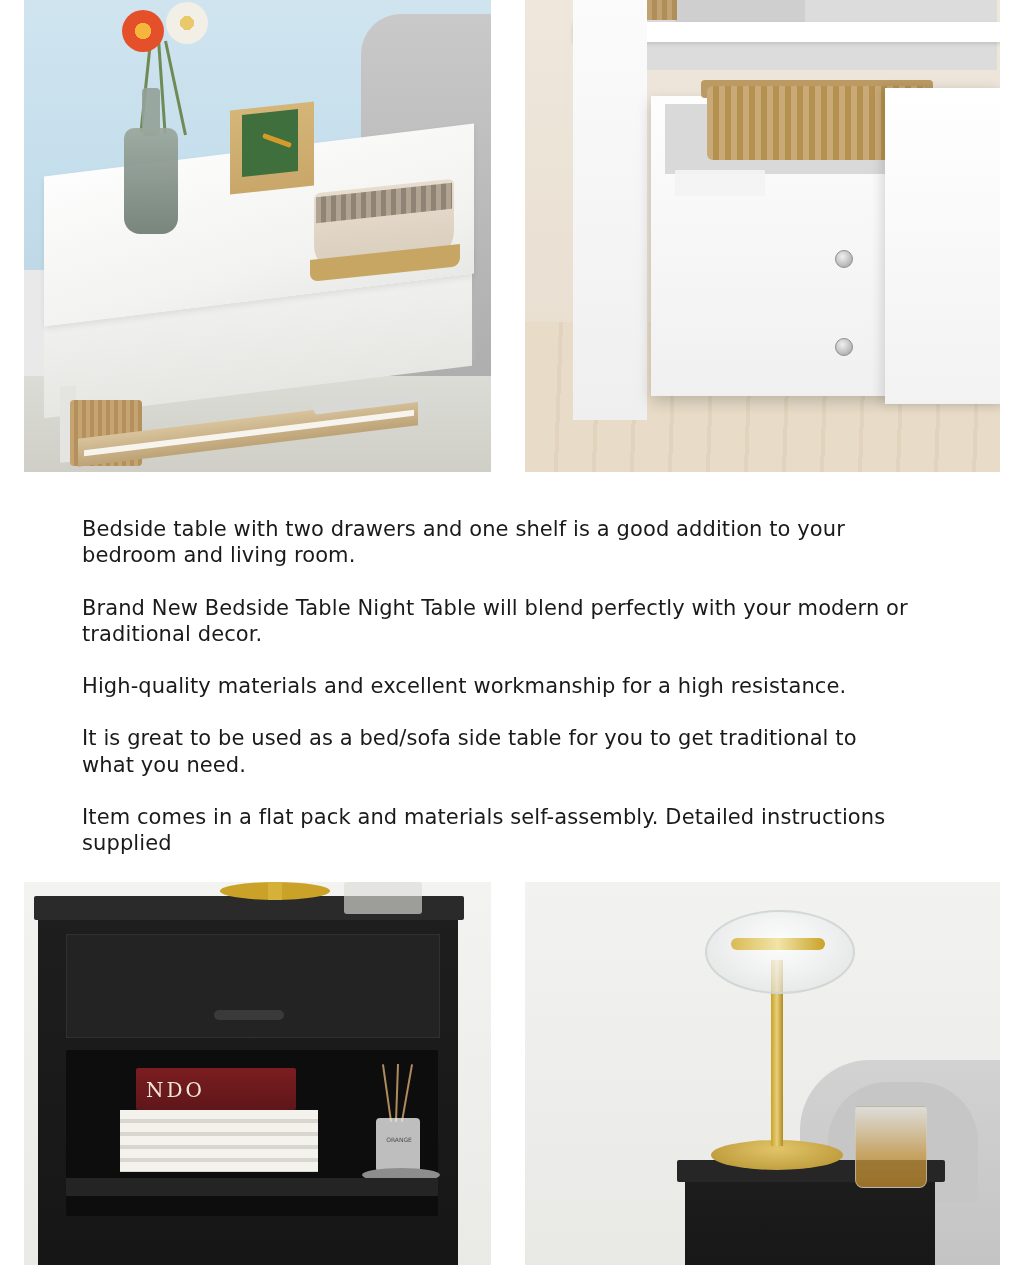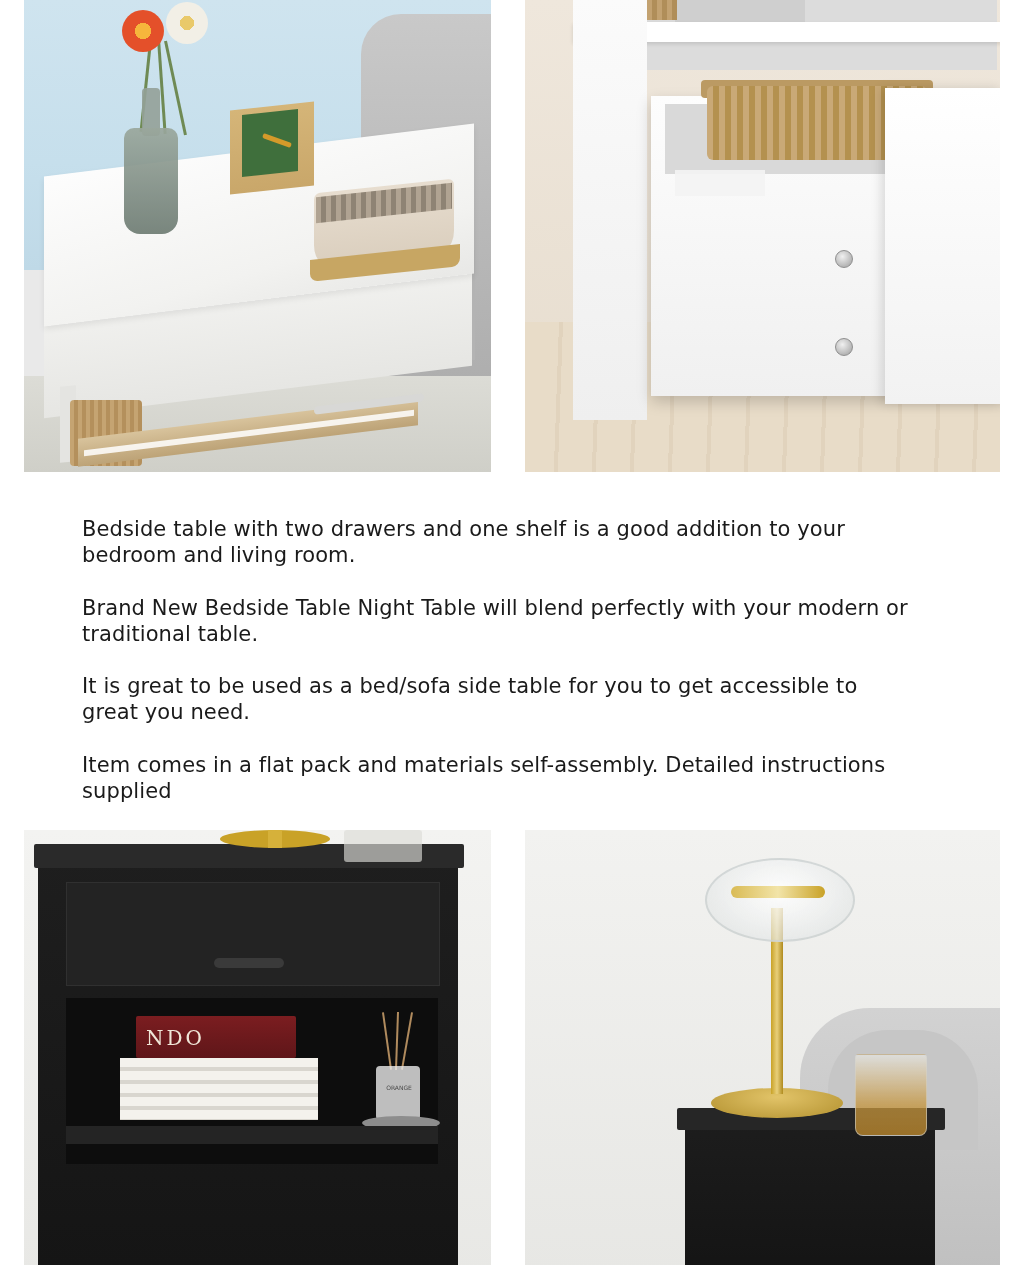--- a/index.html
+++ b/index.html
@@ -393,22 +393,23 @@
       <div class="p2-paper"></div>
       <div class="p2-drawer-front"></div>
       <div class="p2-screw" style="left:310px; top:250px;"></div>
       <div class="p2-screw" style="left:310px; top:338px;"></div>
     </div>
 
   </div>
 
   <div class="copy">
     <p>Bedside table with two drawers and one shelf is a good addition to your bedroom and living room.</p>
-    <p>Brand New Bedside Table Night Table will blend perfectly with your modern or traditional table.</p>
-    <p>It is great to be used as a bed/sofa side table for you to get accessible to great you need.</p>
+    <p>Brand New Bedside Table Night Table will blend perfectly with your modern or traditional decor.</p>
+    <p>High-quality materials and excellent workmanship for a high resistance.</p>
+    <p>It is great to be used as a bed/sofa side table for you to get traditional to what you need.</p>
     <p>Item comes in a flat pack and materials self-assembly. Detailed instructions supplied</p>
   </div>
 
   <div class="img-row bottom">
 
     <div class="photo bot-left">
       <div class="p3-wall"></div>
       <div class="p3-body"></div>
       <div class="p3-top"></div>
       <div class="p3-drawer1"></div>

